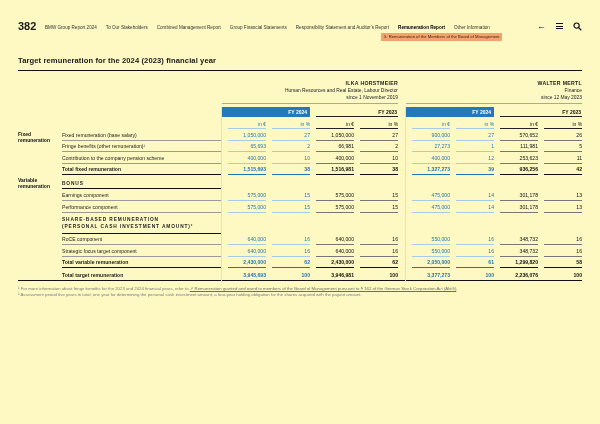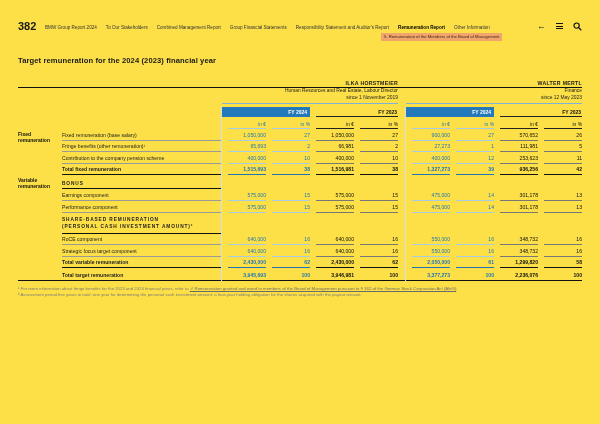--- a/index.html
+++ b/index.html
@@ -1,37 +1,37 @@
 <!DOCTYPE html>
 <html><head>
 <meta charset="utf-8">
 <style>
   :root{
     --band:#2379b9; --blue:#1f74b4; --lightline:#a6cbe4; --sep:#cfe2f1;
     --orange:#f2a46d; --dark:#111;
   }
   *{margin:0;padding:0;box-sizing:border-box}
   html,body{background:#e8e8e8}
-  .page{position:relative;width:600px;height:424px;background:#fde047;
+  .page{position:relative;width:600px;height:424px;background:#fef9c3;
     font-family:"Liberation Sans",sans-serif;color:#1a1a1a;overflow:hidden;margin:0 auto}
   
   .pagenum{position:absolute;left:18px;top:20px;font-size:11px;font-weight:bold}
   .nav{position:absolute;left:45px;top:25px;display:flex;gap:9px;font-size:4.6px;color:#333;white-space:nowrap}
   .nav .item{cursor:pointer}
   .nav .item.active{font-weight:bold;color:#000}
   .nav-sub{position:absolute;left:381px;top:32.5px;background:var(--orange);color:#3d2817;
     font-size:4.2px;padding:1.5px 3px;white-space:nowrap}
   .icons{position:absolute;right:18px;top:21px;display:flex;gap:10px;align-items:center;height:10px}
   .back{font-size:9px;line-height:9px;font-weight:bold}
   .ham{display:inline-block}
   .ham i{display:block;width:7px;height:1px;background:#111;margin:1.4px 0}
   .search{display:inline-flex}
   
   .title{position:absolute;left:18px;top:56px;width:564px;font-size:7.6px;font-weight:bold;
-    padding-bottom:22px;border-bottom:1.6px solid #111;letter-spacing:.1px}
+    padding-bottom:5px;border-bottom:1.6px solid #111;letter-spacing:.1px}
   
   .table{position:absolute;left:18px;top:74px;width:564px}
   .phead{display:flex;height:30px}
   .spacer204{width:204px}
   .pblock{width:176px;text-align:right;border-bottom:1px solid #7fb3d8;padding-bottom:3px;
     display:flex;flex-direction:column;justify-content:flex-end}
   .pblock.b2{margin-left:8px}
   .pname{font-size:5.2px;font-weight:bold;letter-spacing:.3px}
   .prole,.psince{font-size:4.9px;color:#222;margin-top:2.2px}
   .bandrow{display:flex;height:10px;margin-top:3px}

